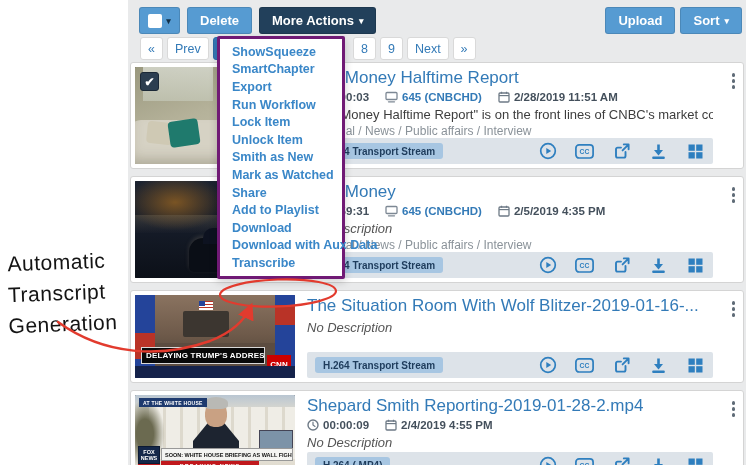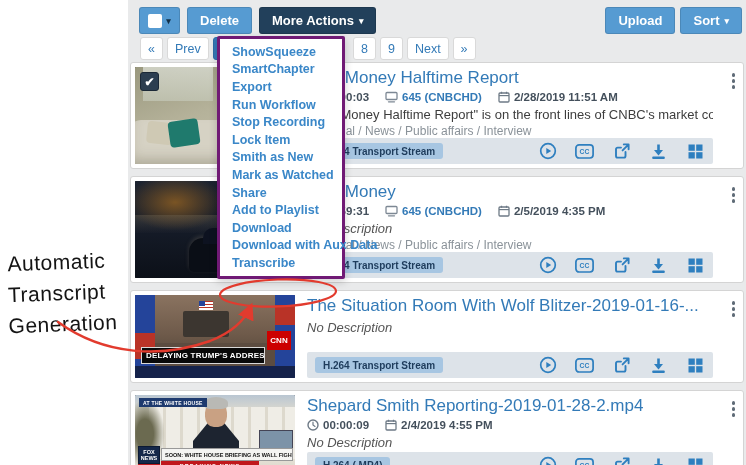--- a/index.html
+++ b/index.html
@@ -105,21 +105,21 @@
   .t-cnn .dais { position:absolute; left:48px; top:16px; width:46px; height:26px; background:#3c3630; border-radius:2px; }
   .t-cnn .crowd { position:absolute; left:20px; right:20px; top:48px; height:26px;
       background:radial-gradient(3px 3px at 10% 40%, #2e2822 40%, transparent 41%),
                  radial-gradient(3px 3px at 30% 70%, #2e2822 40%, transparent 41%),
                  radial-gradient(3px 3px at 52% 45%, #2e2822 40%, transparent 41%),
                  radial-gradient(3px 3px at 72% 75%, #2e2822 40%, transparent 41%),
                  radial-gradient(3px 3px at 90% 50%, #2e2822 40%, transparent 41%), #5c4c40; }
   .t-cnn .chyron { position:absolute; left:6px; right:30px; bottom:14px; height:17px; background:#090909;
       border:1px solid #d8d8d8; color:#fff; font-size:8px; font-weight:bold; display:flex; align-items:center;
       padding:0 4px; white-space:nowrap; overflow:hidden; letter-spacing:.2px; }
-  .t-cnn .logo { position:absolute; right:4px; bottom:28px; width:24px; height:19px; background:#c00;
+  .t-cnn .logo { position:absolute; right:4px; bottom:4px; width:24px; height:19px; background:#c00;
       color:#fff; font-size:8px; font-weight:bold; display:flex; align-items:center; justify-content:center; }
   .t-cnn .strip { position:absolute; left:0; right:0; bottom:0; height:12px; background:#15224a; }
   
   .t-fox { background:linear-gradient(#b9c6d2 0%, #dad8cf 18%, #efede6 55%, #d9d3c4 100%); }
   .t-fox .house { position:absolute; left:14px; right:0; top:12px; height:52px;
       background:repeating-linear-gradient(90deg,#efede6 0 14px, #ddd9cd 14px 17px); }
   .t-fox .tree-l { position:absolute; left:-10px; top:4px; width:40px; height:70px; background:radial-gradient(#6b6a50 30%, rgba(107,106,80,0) 70%); }
   .t-fox .person { position:absolute; left:58px; top:18px; width:46px; height:70px; background:#1d2430;
       border-radius:16px 16px 0 0; clip-path:polygon(50% 0, 100% 40%, 100% 100%, 0 100%, 0 40%); }
   .t-fox .head { position:absolute; left:70px; top:6px; width:22px; height:26px; background:#c9a183; border-radius:45% 45% 40% 40%; }
@@ -512,22 +512,22 @@
       </div>
     </div>
   </div>
 </div>
 
     <ul class="menu" id="menu">
         <li>ShowSqueeze</li>
         <li>SmartChapter</li>
         <li>Export</li>
         <li>Run Workflow</li>
-        <li>Stop Recording</li>
         <li>Lock Item</li>
+        <li>Unlock Item</li>
         <li>Smith as New</li>
         <li>Mark as Watched</li>
         <li>Share</li>
         <li>Add to Playlist</li>
         <li>Download</li>
         <li>Download with Aux Data</li>
         <li>Transcribe</li>
       </ul>
   </div>
 

